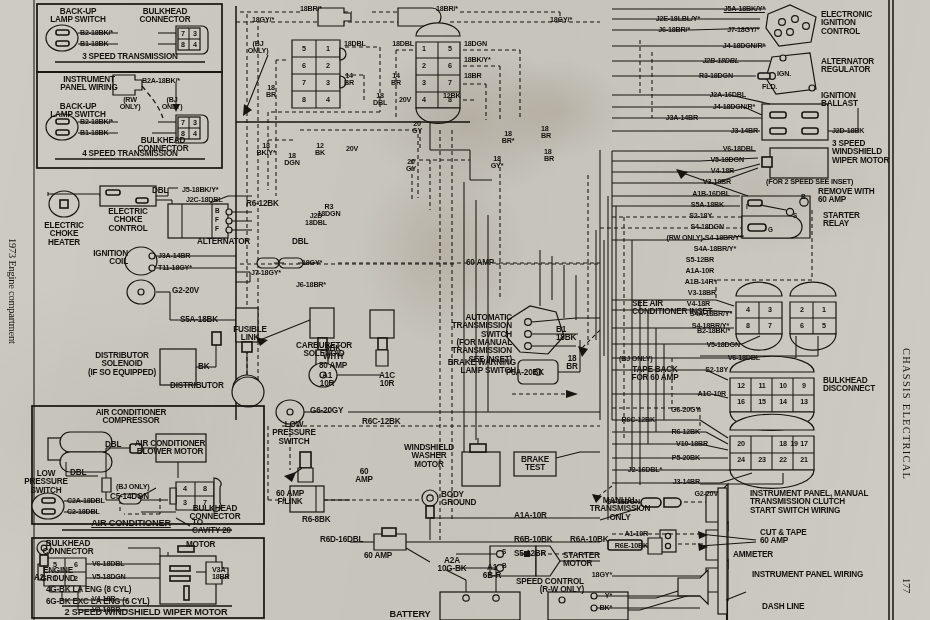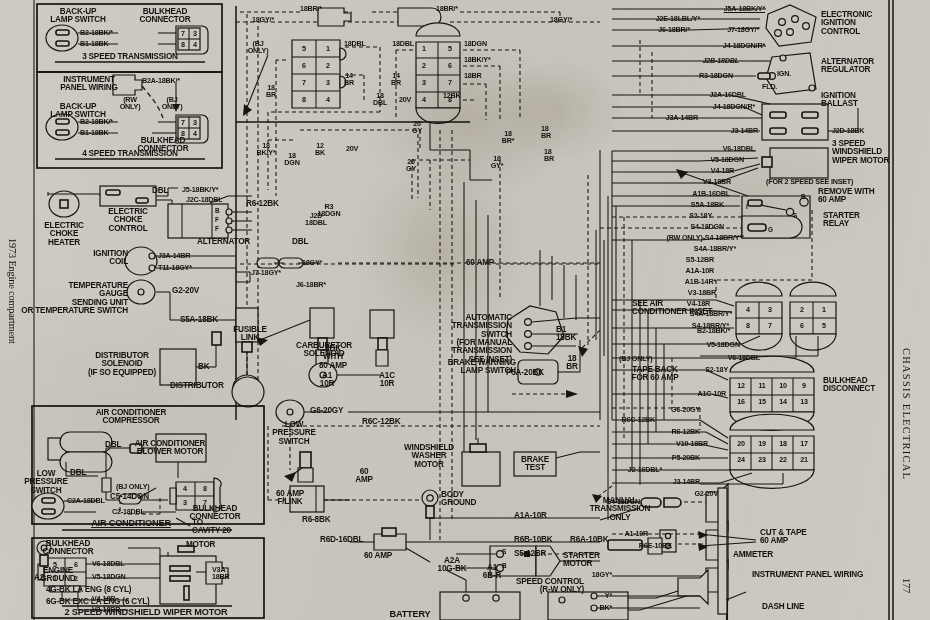--- a/index.html
+++ b/index.html
@@ -726,21 +726,21 @@
   <div class="t s7 ctr" style="left:741px;top:382px;">12</div>
   <div class="t s7 ctr" style="left:762px;top:382px;">11</div>
   <div class="t s7 ctr" style="left:783px;top:382px;">10</div>
   <div class="t s7 ctr" style="left:804px;top:382px;">9</div>
   <div class="t s7 ctr" style="left:741px;top:398px;">16</div>
   <div class="t s7 ctr" style="left:762px;top:398px;">15</div>
   <div class="t s7 ctr" style="left:783px;top:398px;">14</div>
   <div class="t s7 ctr" style="left:804px;top:398px;">13</div>
 
   <div class="t s7 ctr" style="left:741px;top:440px;">20</div>
-  <div class="t s7 ctr" style="left:762px;top:440px;">19</div>
+  <div class="t s7 ctr" style="left:794px;top:440px;">19</div>
   <div class="t s7 ctr" style="left:783px;top:440px;">18</div>
   <div class="t s7 ctr" style="left:804px;top:440px;">17</div>
   <div class="t s7 ctr" style="left:741px;top:456px;">24</div>
   <div class="t s7 ctr" style="left:762px;top:456px;">23</div>
   <div class="t s7 ctr" style="left:783px;top:456px;">22</div>
   <div class="t s7 ctr" style="left:804px;top:456px;">21</div>
   <div class="t s8" style="left:823px;top:377px;">BULKHEAD
 DISCONNECT</div>
 
   <div class="t s8" style="left:632px;top:300px;">SEE AIR
@@ -755,23 +755,26 @@
   <div class="t s7 rt" style="left:726px;top:390px;">A1C-10R</div>
   <div class="t s7 rt" style="left:700px;top:406px;">G6-20GY</div>
   <div class="t s7 rt" style="left:655px;top:416px;">R6C-12BK</div>
   <div class="t s7 rt" style="left:700px;top:428px;">R6-12BK</div>
   <div class="t s7 rt" style="left:708px;top:440px;">V10-18BR</div>
   <div class="t s7 rt" style="left:700px;top:454px;">P5-20BK</div>
   <div class="t s7 rt" style="left:662px;top:466px;">J2-16DBL*</div>
   <div class="t s7 rt" style="left:700px;top:478px;">J3-14BR</div>
   <div class="t s7 rt" style="left:718px;top:490px;">G2-20V</div>
 
+  <div class="t s8" style="left:750px;top:490px;">INSTRUMENT PANEL, MANUAL
+TRANSMISSION CLUTCH
+START SWITCH WIRING</div>
   <div class="t s7 rt" style="left:640px;top:498px;">S4-18DGN</div>
   <div class="t s7 rt" style="left:648px;top:530px;">A1-10R</div>
-  <div class="t s7 rt" style="left:648px;top:542px;margin-left:24px;">R6E-10BK</div>
+  <div class="t s7 rt" style="left:648px;top:542px;">R6E-10BK</div>
   <div class="t s8" style="left:760px;top:529px;">CUT &amp; TAPE
 60 AMP</div>
   <div class="t s8" style="left:733px;top:551px;">AMMETER</div>
   <div class="t s7 rt" style="left:612px;top:571px;">18GY*</div>
   <div class="t s8" style="left:752px;top:571px;">INSTRUMENT PANEL WIRING</div>
   <div class="t s7 rt" style="left:612px;top:592px;">Y*</div>
   <div class="t s7 rt" style="left:612px;top:604px;">BK*</div>
   <div class="t s8" style="left:762px;top:603px;">DASH LINE</div>
 
   <div class="t s8" style="left:152px;top:187px;">DBL</div>
@@ -793,24 +796,20 @@
   <div class="t s6" style="left:215px;top:208px;">B</div>
   <div class="t s6" style="left:215px;top:217px;">F</div>
   <div class="t s6" style="left:215px;top:226px;">F</div>
   <div class="t s8 rt" style="left:128px;top:250px;">IGNITION
 COIL</div>
   <div class="t s7" style="left:158px;top:252px;">J3A-14BR</div>
   <div class="t s7" style="left:158px;top:264px;">T11-18GY*</div>
   <div class="t s7" style="left:302px;top:259px;">18GY*</div>
   <div class="t s7" style="left:251px;top:269px;">J7-18GY*</div>
   <div class="t s7" style="left:251px;top:281px;margin-left:45px;">J6-18BR*</div>
-  <div class="t s8 rt" style="left:128px;top:282px;">TEMPERATURE
-GAUGE
-SENDING UNIT
-OR TEMPERATURE SWITCH</div>
   <div class="t s8" style="left:172px;top:287px;">G2-20V</div>
   <div class="t s8" style="left:180px;top:316px;">S5A-18BK</div>
   <div class="t s8 ctr" style="left:250px;top:326px;">FUSIBLE
 LINK</div>
   <div class="t s8 ctr" style="left:324px;top:342px;">CARBURETOR
 SOLENOID</div>
   <div class="t s8 ctr" style="left:294px;top:421px;">LOW
 PRESSURE
 SWITCH</div>
   <div class="t s8 ctr" style="left:122px;top:352px;">DISTRIBUTOR
@@ -823,21 +822,21 @@
 COMPRESSOR</div>
   <div class="t s8 ctr" style="left:170px;top:440px;">AIR CONDITIONER
 BLOWER MOTOR</div>
   <div class="t s8" style="left:105px;top:441px;">DBL</div>
   <div class="t s8" style="left:70px;top:469px;">DBL</div>
   <div class="t s8" style="left:110px;top:493px;">C5-14DGN</div>
   <div class="t s8 ctr" style="left:46px;top:470px;">LOW
 PRESSURE
 SWITCH</div>
   <div class="t s7" style="left:67px;top:497px;">C2A-18DBL</div>
-  <div class="t s7" style="left:67px;top:508px;margin-left:45px;">C2-18DBL</div>
+  <div class="t s7" style="left:67px;top:508px;">C2-18DBL</div>
   <div class="t s7" style="left:116px;top:483px;">(BJ ONLY)</div>
   <div class="t s7 ctr" style="left:185px;top:485px;">4</div>
   <div class="t s7 ctr" style="left:205px;top:485px;">8</div>
   <div class="t s7 ctr" style="left:185px;top:499px;">3</div>
   <div class="t s7 ctr" style="left:205px;top:499px;">7</div>
   <div class="t s8 ctr" style="left:215px;top:505px;">BULKHEAD
 CONNECTOR</div>
   <div class="t s8" style="left:192px;top:519px;">TO
 CAVITY 20</div>
   <div class="t s9 ctr und" style="left:131px;top:519px;">AIR CONDITIONER</div>

